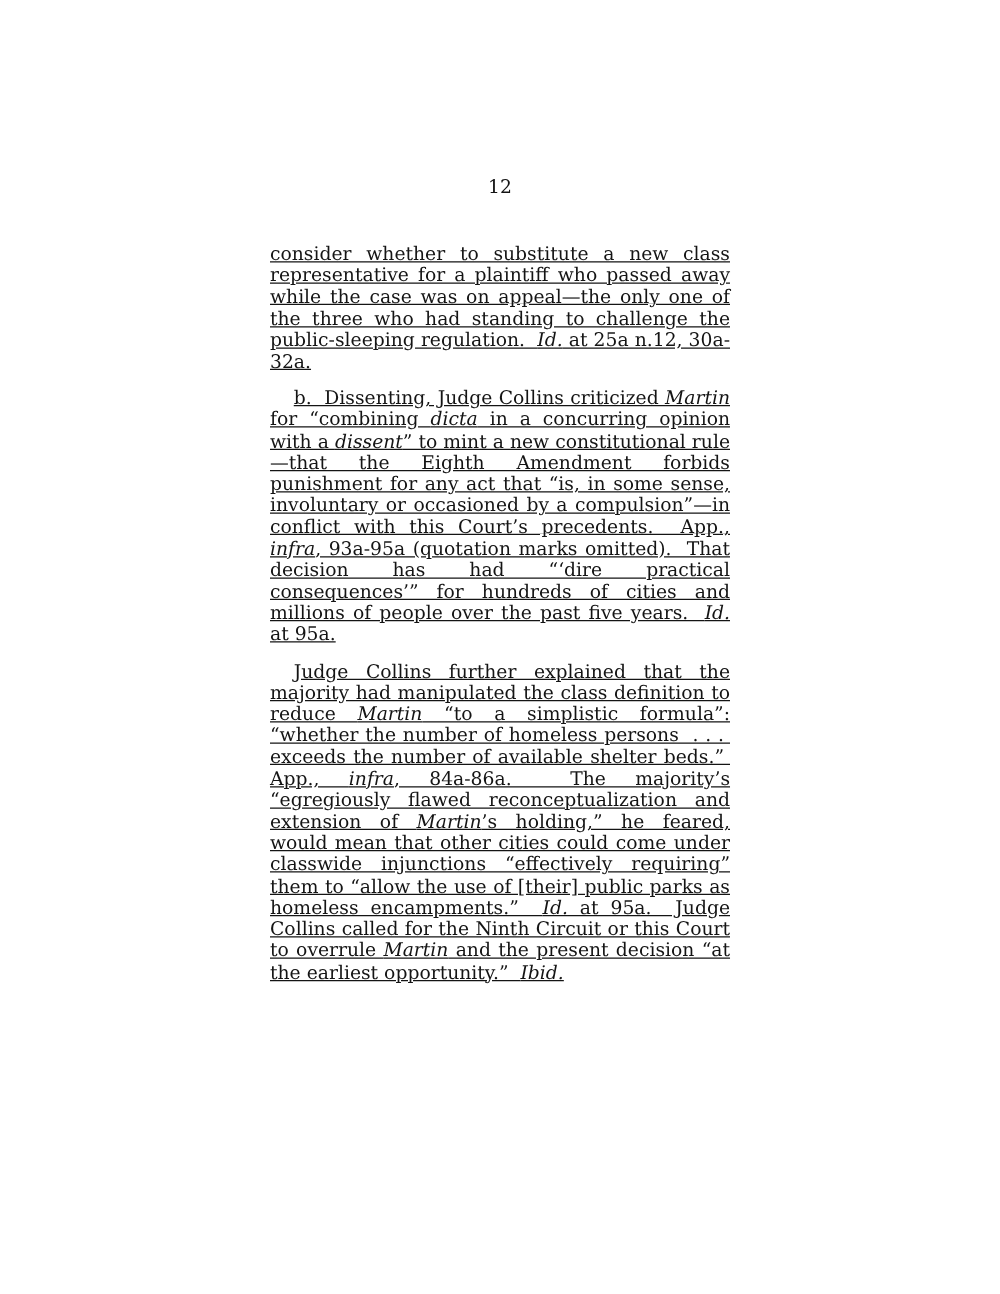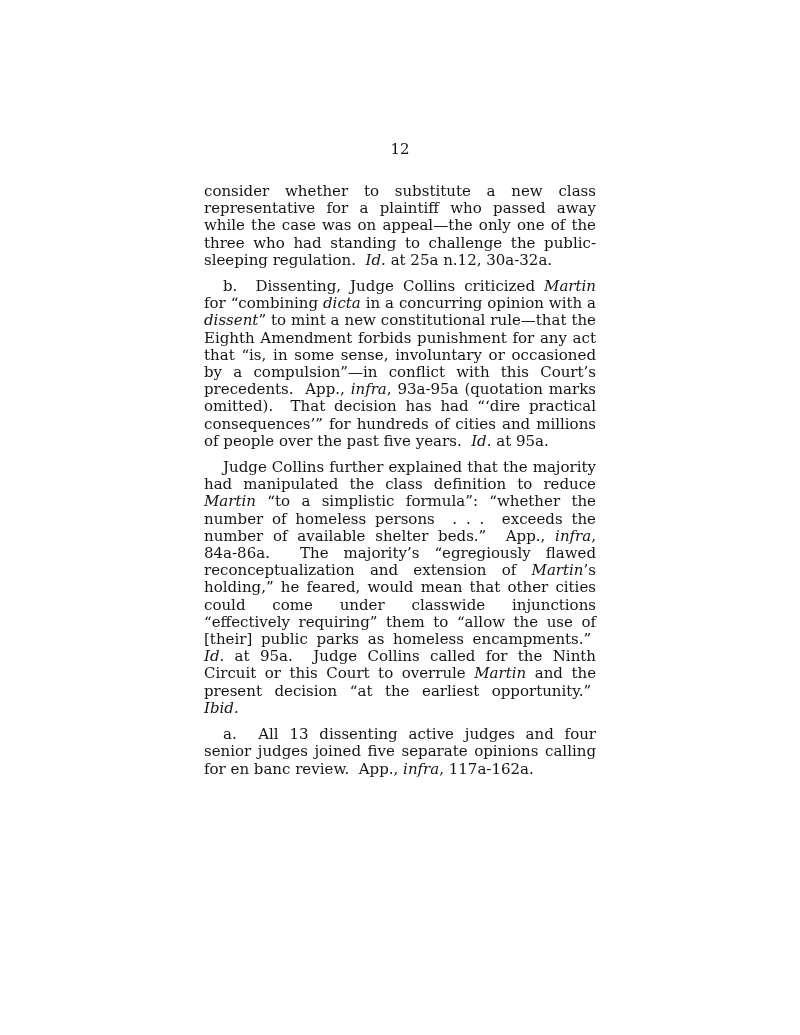--- a/index.html
+++ b/index.html
@@ -31,37 +31,37 @@
     position: absolute;
     top: 183px;
     left: 204px;
     width: 392px;
     font-size: 15px;
     line-height: 17.2px;
     text-align: justify;
     text-justify: inter-word;
   }
   .content p {
-    margin: 0;
+    margin: 12px;
     padding: 0;
+    text-decoration: underline;
   }
   .content p + p {
     margin-top: 9px;
   }
   .content p.indent {
     text-indent: 19px;
   }
   .content i {
     font-style: italic;
   }
 </style>
 </head>
 <body>
 
 <div class="page">
   <div class="page-number">12</div>
   <div class="content">
       <p class=""><span>consider whether to substitute a new class representative for a plaintiff who passed away while the case was on appeal—the only one of the three who had standing to challenge the public-sleeping regulation.&nbsp; </span><i>Id.</i><span> at 25a n.12, 30a-32a.</span></p>
       <p class="indent"><span>b.&nbsp; Dissenting, Judge Collins criticized </span><i>Martin</i><span> for “combining </span><i>dicta</i><span> in a concurring opinion with a </span><i>dissent</i><span>” to mint a new constitutional rule—that the Eighth Amendment forbids punishment for any act that “is, in some sense, involuntary or occasioned by a compulsion”—in conflict with this Court’s precedents.&nbsp; App., </span><i>infra</i><span>, 93a-95a (quotation marks omitted).&nbsp; That decision has had “‘dire practical consequences’” for hundreds of cities and millions of people over the past five years.&nbsp; </span><i>Id.</i><span> at 95a.</span></p>
       <p class="indent"><span>Judge Collins further explained that the majority had manipulated the class definition to reduce </span><i>Martin</i><span> “to a simplistic formula”: “whether the number of homeless persons&nbsp; . . .&nbsp; exceeds the number of available shelter beds.”&nbsp; App., </span><i>infra</i><span>, 84a-86a.&nbsp; The majority’s “egregiously flawed reconceptualization and extension of </span><i>Martin</i><span>’s holding,” he feared, would mean that other cities could come under classwide injunctions “effectively requiring” them to “allow the use of [their] public parks as homeless encampments.”&nbsp; </span><i>Id.</i><span> at 95a.&nbsp; Judge Collins called for the Ninth Circuit or this Court to overrule </span><i>Martin</i><span> and the present decision “at the earliest opportunity.”&nbsp; </span><i>Ibid.</i></p>
-      <p class="indent"><span>a.&nbsp; All 13 dissenting active judges and four senior judges joined five separate opinions calling for en banc review.&nbsp; App., </span><i>infra</i><span>, 117a-162a.</span></p>
     </div>
 </div>
 
 </body></html>

